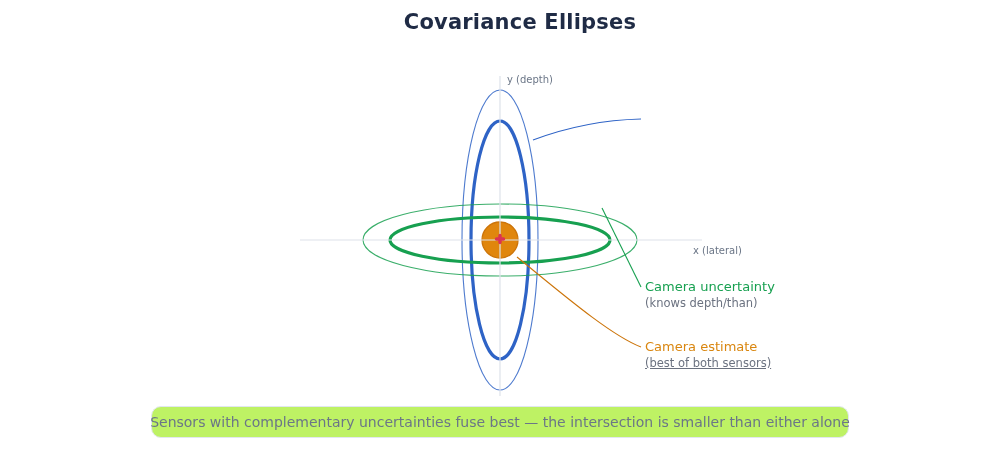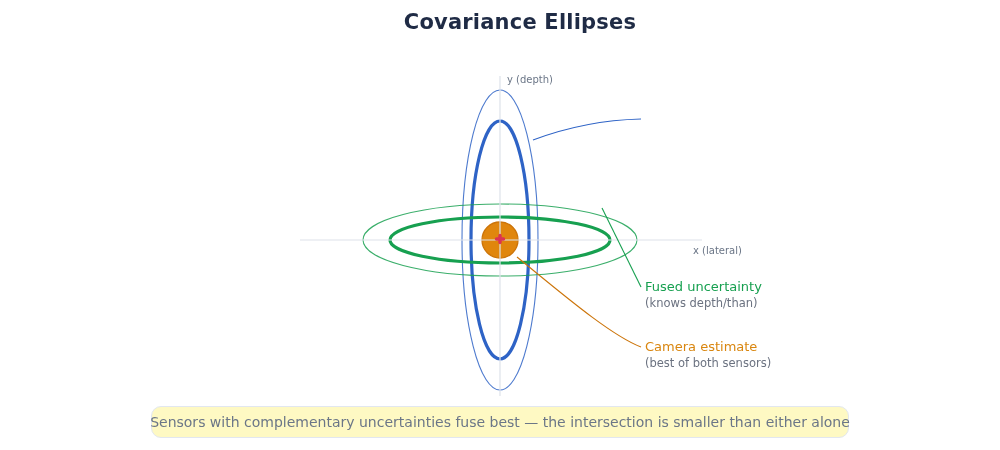--- a/index.html
+++ b/index.html
@@ -92,26 +92,26 @@
     <path d="M533,140 C565,128 600,120 641,119" fill="none" stroke-width="1.1" stroke="#2e63c6"></path>
     <path d="M602,208 L641,287" fill="none" stroke-width="1.1" stroke="#17a050"></path>
     <path d="M517,257 C560,292 610,335 641,347" fill="none" stroke-width="1.1" stroke="#cc7409"></path>
   </svg>
 
   <div class="axis-text" style="left: 507px; top: 74px; color: rgb(107, 118, 135);">y (depth)</div>
   <div class="axis-text" style="left: 693px; top: 245px; color: rgb(107, 118, 135);">x (lateral)</div>
 
 
   <div class="anno" style="left:645px; top:280px;">
-    <div class="lbl" style="color: rgb(23, 160, 80);">Fused uncertainty</div>
+    <div class="lbl" style="color: rgb(23, 160, 80);">Camera uncertainty</div>
     <div class="sub" style="color: rgb(107, 114, 128);">(knows depth/than)</div>
   </div>
 
   <div class="anno" style="left:645px; top:340px;">
     <div class="lbl" style="color: rgb(217, 134, 15);">Camera estimate</div>
-    <div class="sub" style="color: rgb(107, 114, 128);">(best of both sensors)</div>
+    <div class="sub" style="color: rgb(107, 114, 128); text-decoration: underline;">(best of both sensors)</div>
   </div>
 
-  <div class="caption-box" id="caption-box" style="background: #fef9c3; border-color: rgb(226, 231, 239);">
+  <div class="caption-box" id="caption-box" style="background: #bef264; border-color: rgb(226, 231, 239);">
     <div class="caption-text" style="color: rgb(107, 118, 135);">Sensors with complementary uncertainties fuse best — the intersection is smaller than either alone</div>
   </div>
 
 </div>
 
 </body></html>

